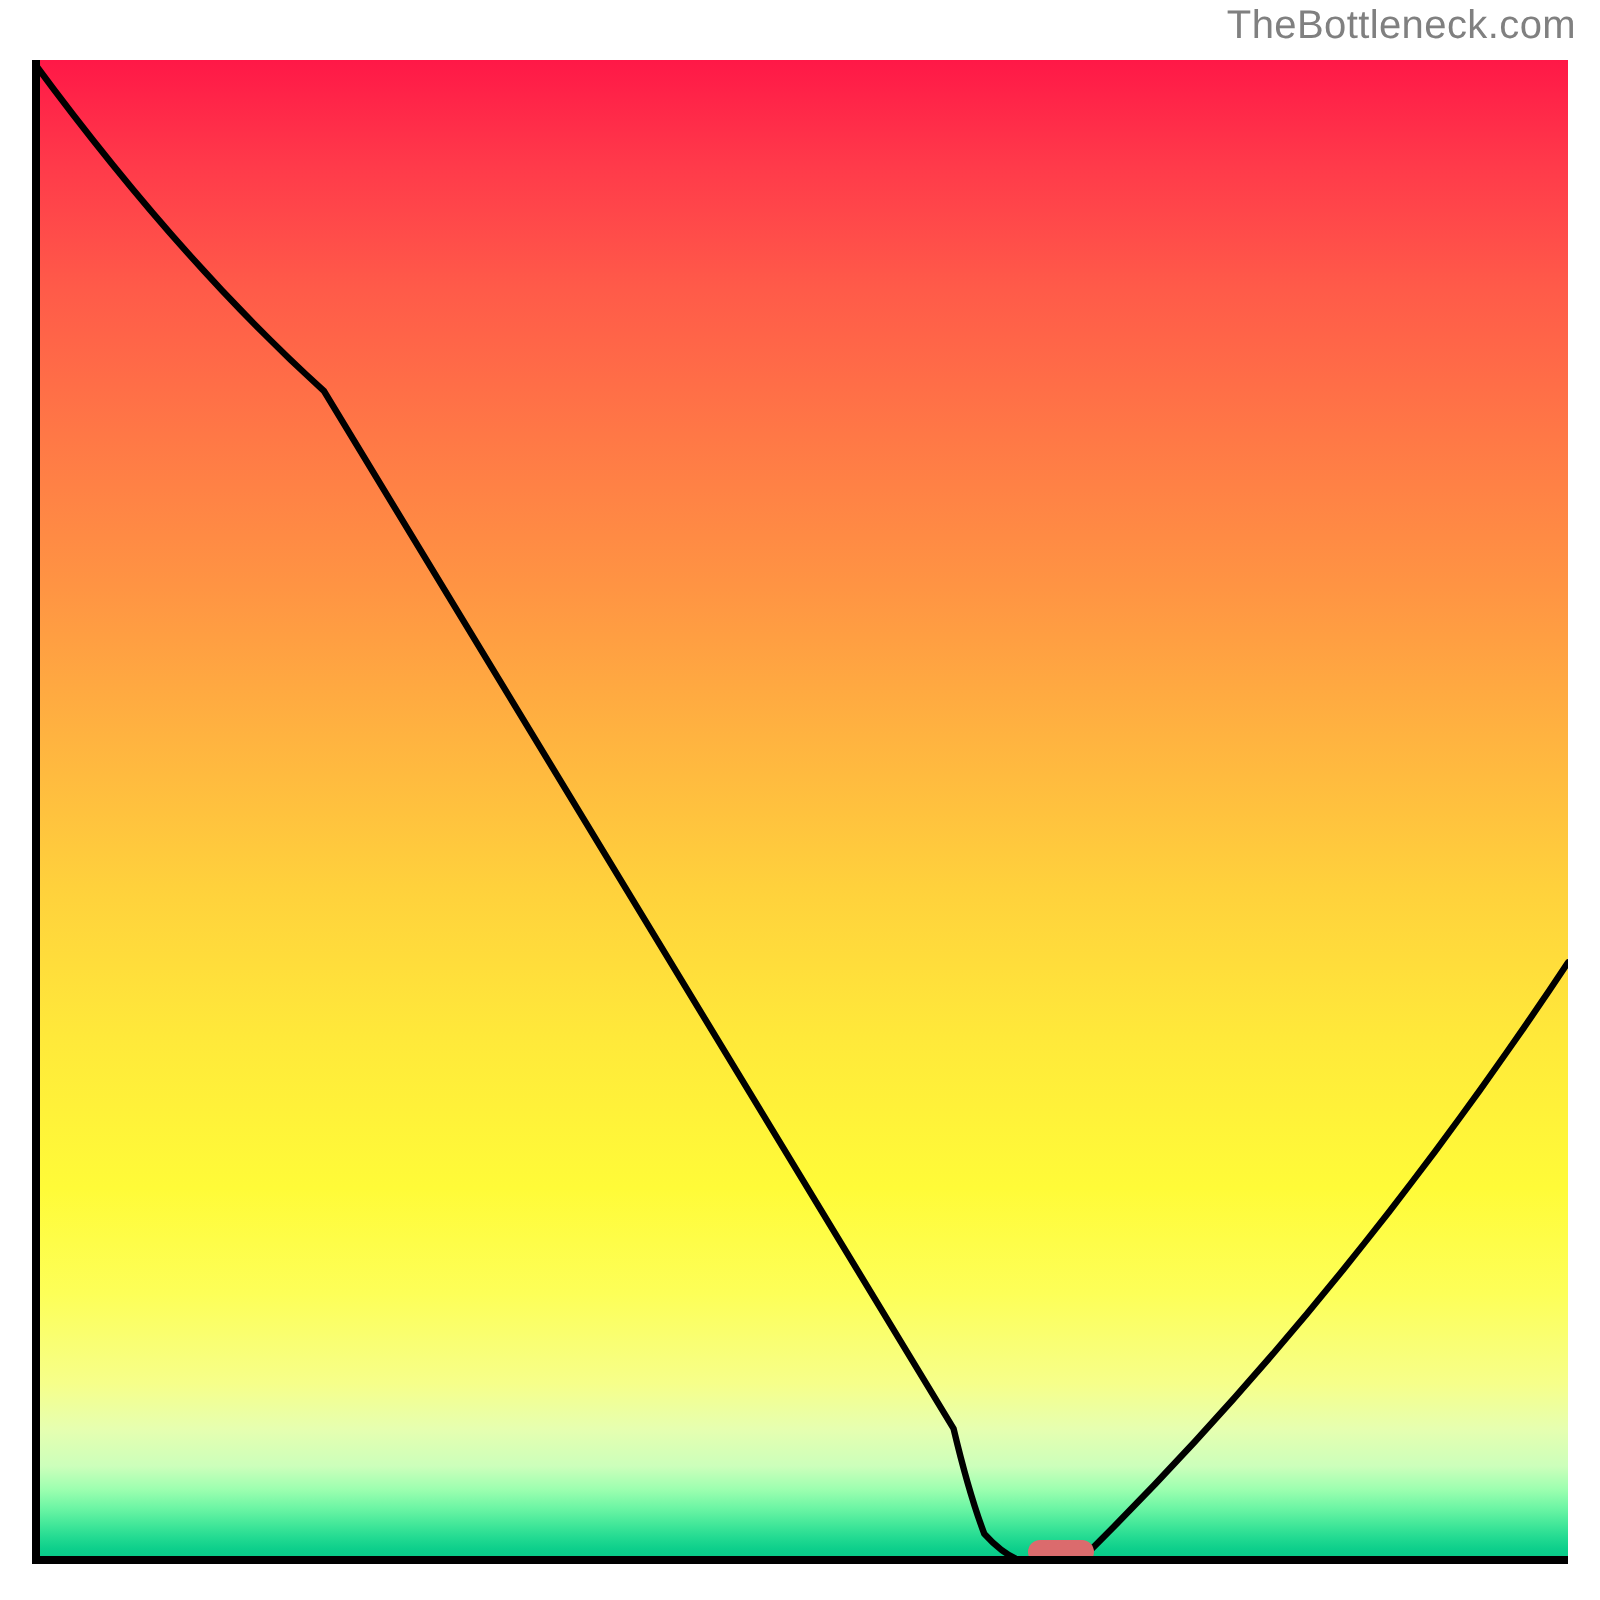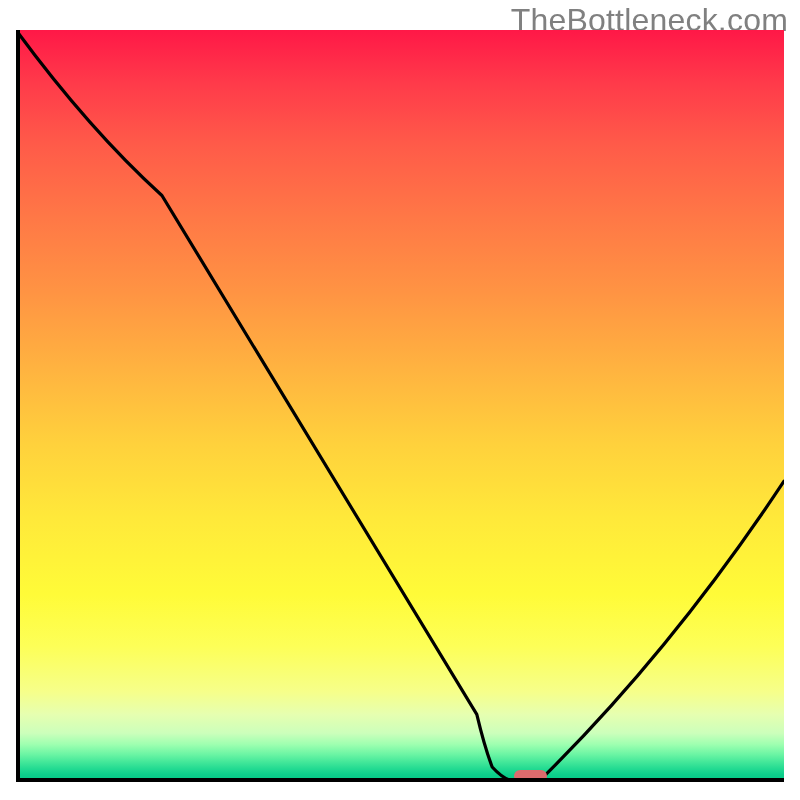--- a/index.html
+++ b/index.html
@@ -8,21 +8,21 @@
     width: 800px;
     height: 800px;
     font-family: Arial, Helvetica, sans-serif;
     background: #fff;
   }
   .watermark {
     position: absolute;
     top: 2px;
     right: 12px;
     color: #808080;
-    font-size: 32px;
+    font-size: 20px;
     font-weight: normal;
     letter-spacing: 0.2px;
     user-select: none;
   }
   .plot-area {
     position: absolute;
     left: 16px;
     top: 30px;
     width: 768px;
     height: 752px;

